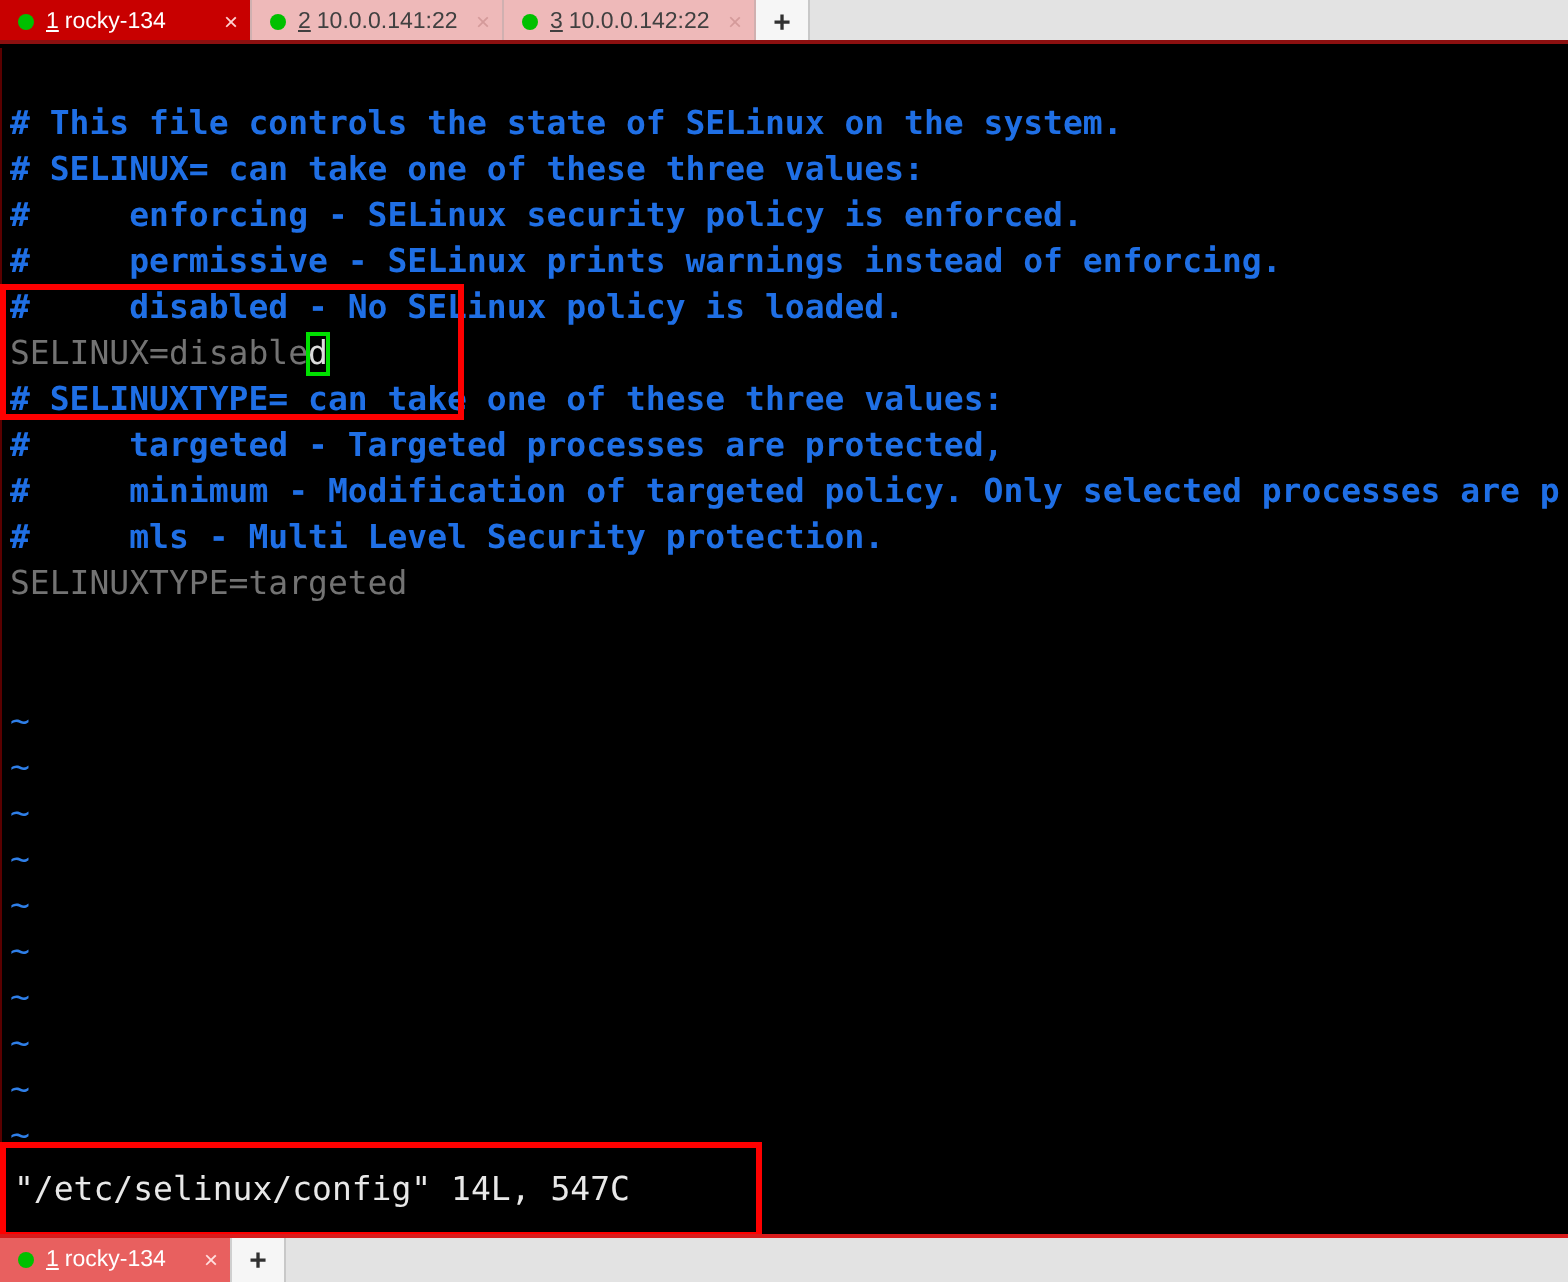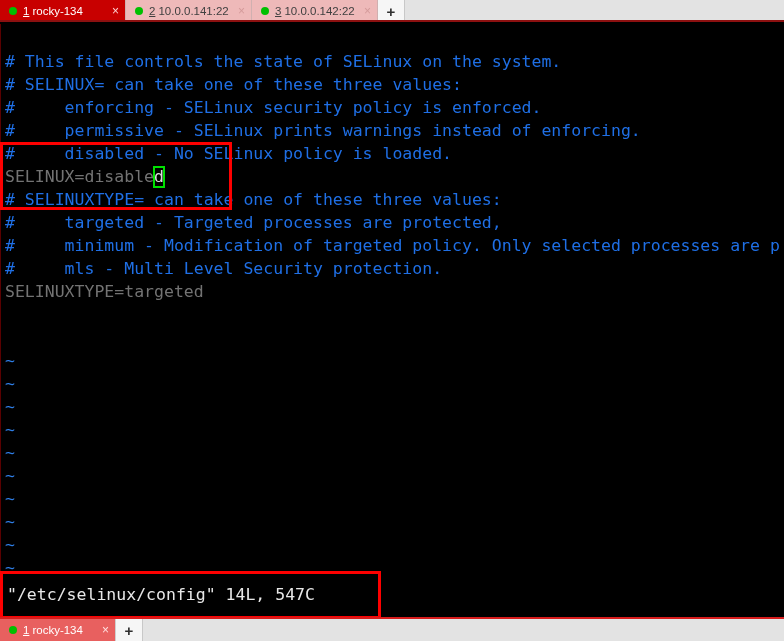--- a/index.html
+++ b/index.html
@@ -126,21 +126,21 @@
   #term-lines {
     position: absolute;
     left: 5px;
     top: 26px;
     width: 900px;
   }
   .tline {
     height: 23px;
     white-space: pre;
   }
-  .c-comment { color: #1f6fe5; }
+  .c-comment { color: #1f6fe5; font-weight: bold; }
   .c-normal  { color: #737373; }
   .c-tilde   { color: #2f7fe8; }
   .cursor-box {
     display: inline-block;
     outline: 2px solid #00e000;
     outline-offset: -1px;
     color: #dcdcdc;
     line-height: 20px;
   }
 

